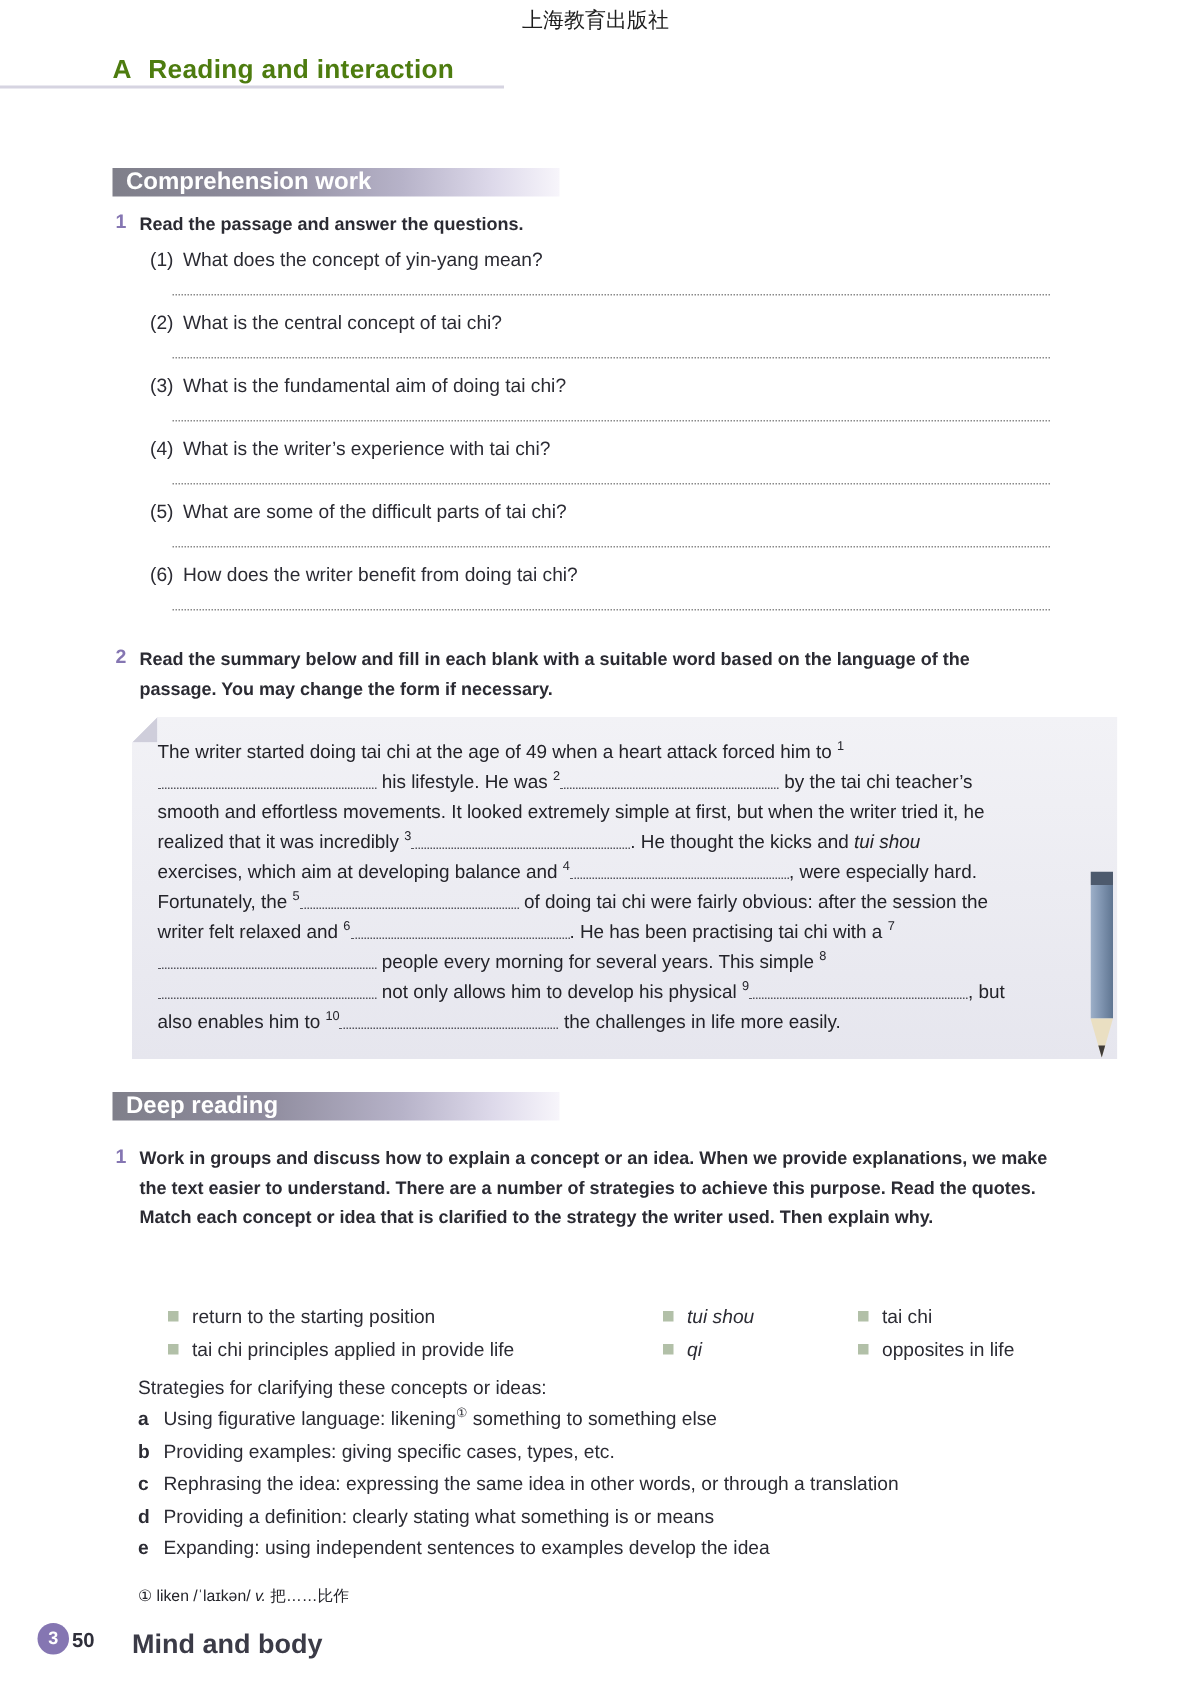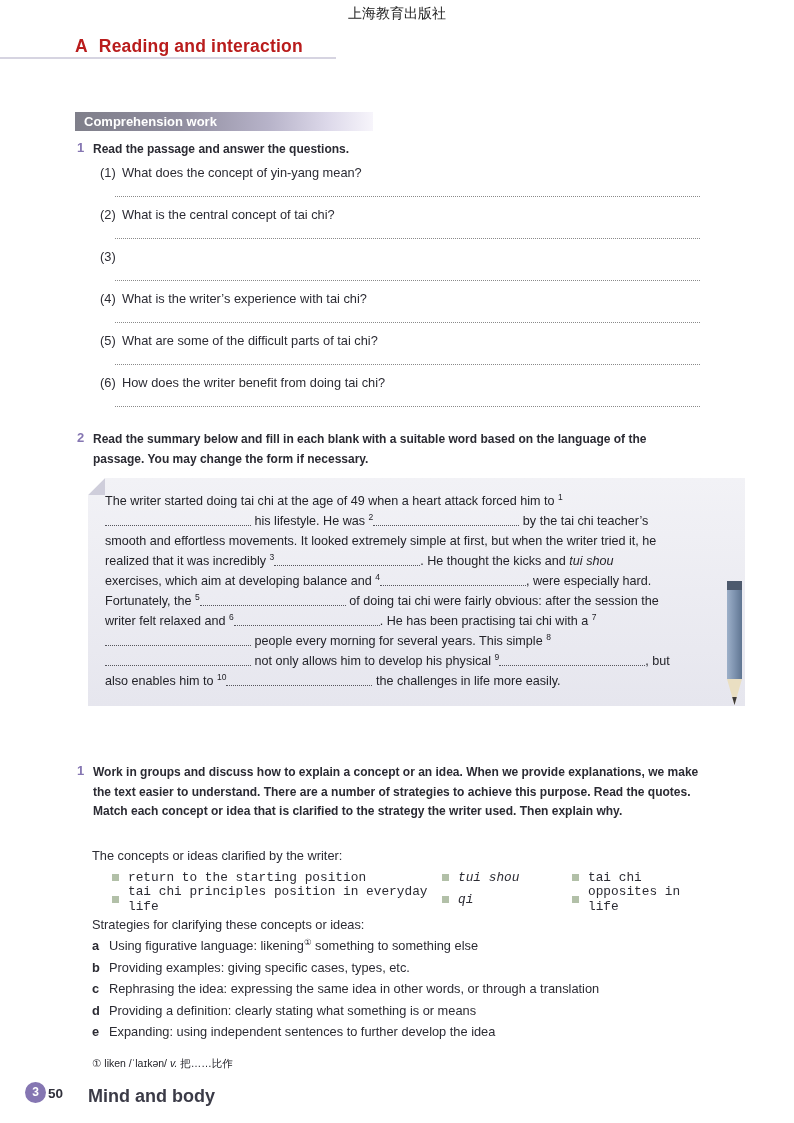--- a/index.html
+++ b/index.html
@@ -11,30 +11,30 @@
   sup { font-size:8.5px; vertical-align:super; line-height:0; }
   i { font-style:italic; }
 
   .publisher {
     position:absolute; top:5px; left:0; right:0; text-align:center;
     font-family:Liberation Serif, serif; font-size:14px; color:#1d1d1d;
   }
 
   .title-wrap { position:absolute; top:36px; left:0; width:100%; }
   .section-title {
-    margin:0 0 0 75px; font-size:17.5px; font-weight:bold; color:#b91c1c;
+    margin:0 0 0 75px; font-size:17.5px; font-weight:bold; color:#4d7c0f;
     letter-spacing:0.2px;
   }
   .section-title .gap { display:inline-block; width:11px; }
   .title-rule { position:absolute; top:21px; left:0; width:336px; height:2px; background:#d6d4e1; }
 
   .banner {
     position:absolute; left:75px; width:298px; height:19px; line-height:19px;
     padding-left:9px; box-sizing:border-box; color:#ffffff; font-weight:bold;
-    font-size:13px;
+    font-size:16px;
     background:linear-gradient(90deg,#7f7f8a 0%, #908d9f 35%, #b7b3c9 65%, #ddd9ea 85%, #f7f5fb 100%);
   }
   .banner-comprehension { top:112px; }
   .banner-deep { top:728px; }
 
   .task { position:absolute; left:77px; display:flex; }
   .task-num { color:#8576b2; font-weight:bold; font-size:13px; width:16px; flex:none; }
   .task-text { font-weight:bold; font-size:12px; width:608px; line-height:19.5px; }
   .task1 { top:140px; }
   .task2 { top:430px; }
@@ -60,21 +60,21 @@
     position:absolute; top:13px; left:17px; width:566px; margin:0;
     font-size:12.6px; line-height:20px; color:#232329;
   }
   .summary-text .blank {
     display:inline-block; width:146px; height:10px; margin-bottom:-1px;
     border-bottom:1.2px dotted #55555c;
   }
   .pencil { position:absolute; right:3px; top:103px; width:15px; height:140px; }
 
   .concepts-intro { position:absolute; top:848px; left:92px; font-size:12.8px; }
-  .concepts-grid { position:absolute; top:866px; left:112px; width:588px; display:flex;font-family:Liberation Mono, monospace; }
+  .concepts-grid { position:absolute; top:866px; left:112px; width:588px; display:flex; }
   .c-col1 { width:330px; flex:none; }
   .c-col2 { width:130px; flex:none; }
   .c-col3 { width:128px; flex:none; }
   .c-item { height:22px; display:flex; align-items:center; font-size:12.8px; }
   .c-col2 .c-label { font-style:italic; }
   .sq { width:7px; height:7px; background:#b2c0a8; margin-right:9px; flex:none; }
 
   .strategies-intro { position:absolute; top:917px; left:92px; font-size:12.8px; }
   .strategies { position:absolute; top:938px; left:92px; width:610px; }
   .s-item { display:flex; height:21.5px; font-size:12.8px; align-items:flex-start; }
@@ -120,20 +120,21 @@
     <div class="q">
       <div class="q-row">
           <span class="q-num">(2)</span>
           <span class="q-text">What is the central concept of tai chi?</span>
         </div>
       <div class="q-line"></div>
     </div>
     <div class="q">
       <div class="q-row">
           <span class="q-num">(3)</span>
+          <span class="q-text">What is the fundamental aim of doing tai chi?</span>
         </div>
       <div class="q-line"></div>
     </div>
     <div class="q">
       <div class="q-row">
           <span class="q-num">(4)</span>
           <span class="q-text">What is the writer’s experience with tai chi?</span>
         </div>
       <div class="q-line"></div>
     </div>
@@ -172,37 +173,37 @@
         </defs>
         <rect x="0" y="0" width="15" height="9" fill="#4d5a6d"></rect>
         <rect x="0" y="9" width="15" height="89" fill="url(#pg)"></rect>
         <polygon points="0,98 15,98 7.5,124" fill="#eadfc2"></polygon>
         <polygon points="5.2,116 9.8,116 7.5,124" fill="#3f3b38"></polygon>
         <polygon points="3.5,129 11.5,129 7.5,138" fill="#8576b2"></polygon>
       </svg>
     </div>
   </div>
 
+  <div class="banner banner-deep">Deep reading</div>
 
   <div class="task deep-task1">
     <span class="task-num">1</span>
     <span class="task-text">Work in groups and discuss how to explain a concept or an idea. When we provide explanations, we make the text easier to understand. There are a number of strategies to achieve this purpose. Read the quotes. Match each concept or idea that is clarified to the strategy the writer used. Then explain why.</span>
   </div>
 
-  <div class="concepts-intro">The concepts or ideas clarified by the writer:</div>
 
   <div class="concepts-grid">
     <div class="c-col1">
       <div class="c-item">
           <span class="sq"></span>
           <span class="c-label">return to the starting position</span>
         </div>
       <div class="c-item">
           <span class="sq"></span>
-          <span class="c-label">tai chi principles position in everyday life</span>
+          <span class="c-label">tai chi principles applied in provide life</span>
         </div>
     </div>
     <div class="c-col2">
       <div class="c-item">
           <span class="sq"></span>
           <span class="c-label">tui shou</span>
         </div>
       <div class="c-item">
           <span class="sq"></span>
           <span class="c-label">qi</span>
@@ -234,21 +235,21 @@
     <div class="s-item">
         <span class="s-letter">c</span>
         <span class="s-text">Rephrasing the idea: expressing the same idea in other words, or through a translation</span>
       </div>
     <div class="s-item">
         <span class="s-letter">d</span>
         <span class="s-text">Providing a definition: clearly stating what something is or means</span>
       </div>
     <div class="s-item">
         <span class="s-letter">e</span>
-        <span class="s-text">Expanding: using independent sentences to further develop the idea</span>
+        <span class="s-text">Expanding: using independent sentences to examples develop the idea</span>
       </div>
   </div>
 
   <div class="footnote">① liken /ˈlaɪkən/ <i>v.</i> 把……比作</div>
 
   <div class="module-badge">3</div>
   <div class="page-num">50</div>
   <div class="unit-title">Mind and body</div>
 
 </div>

